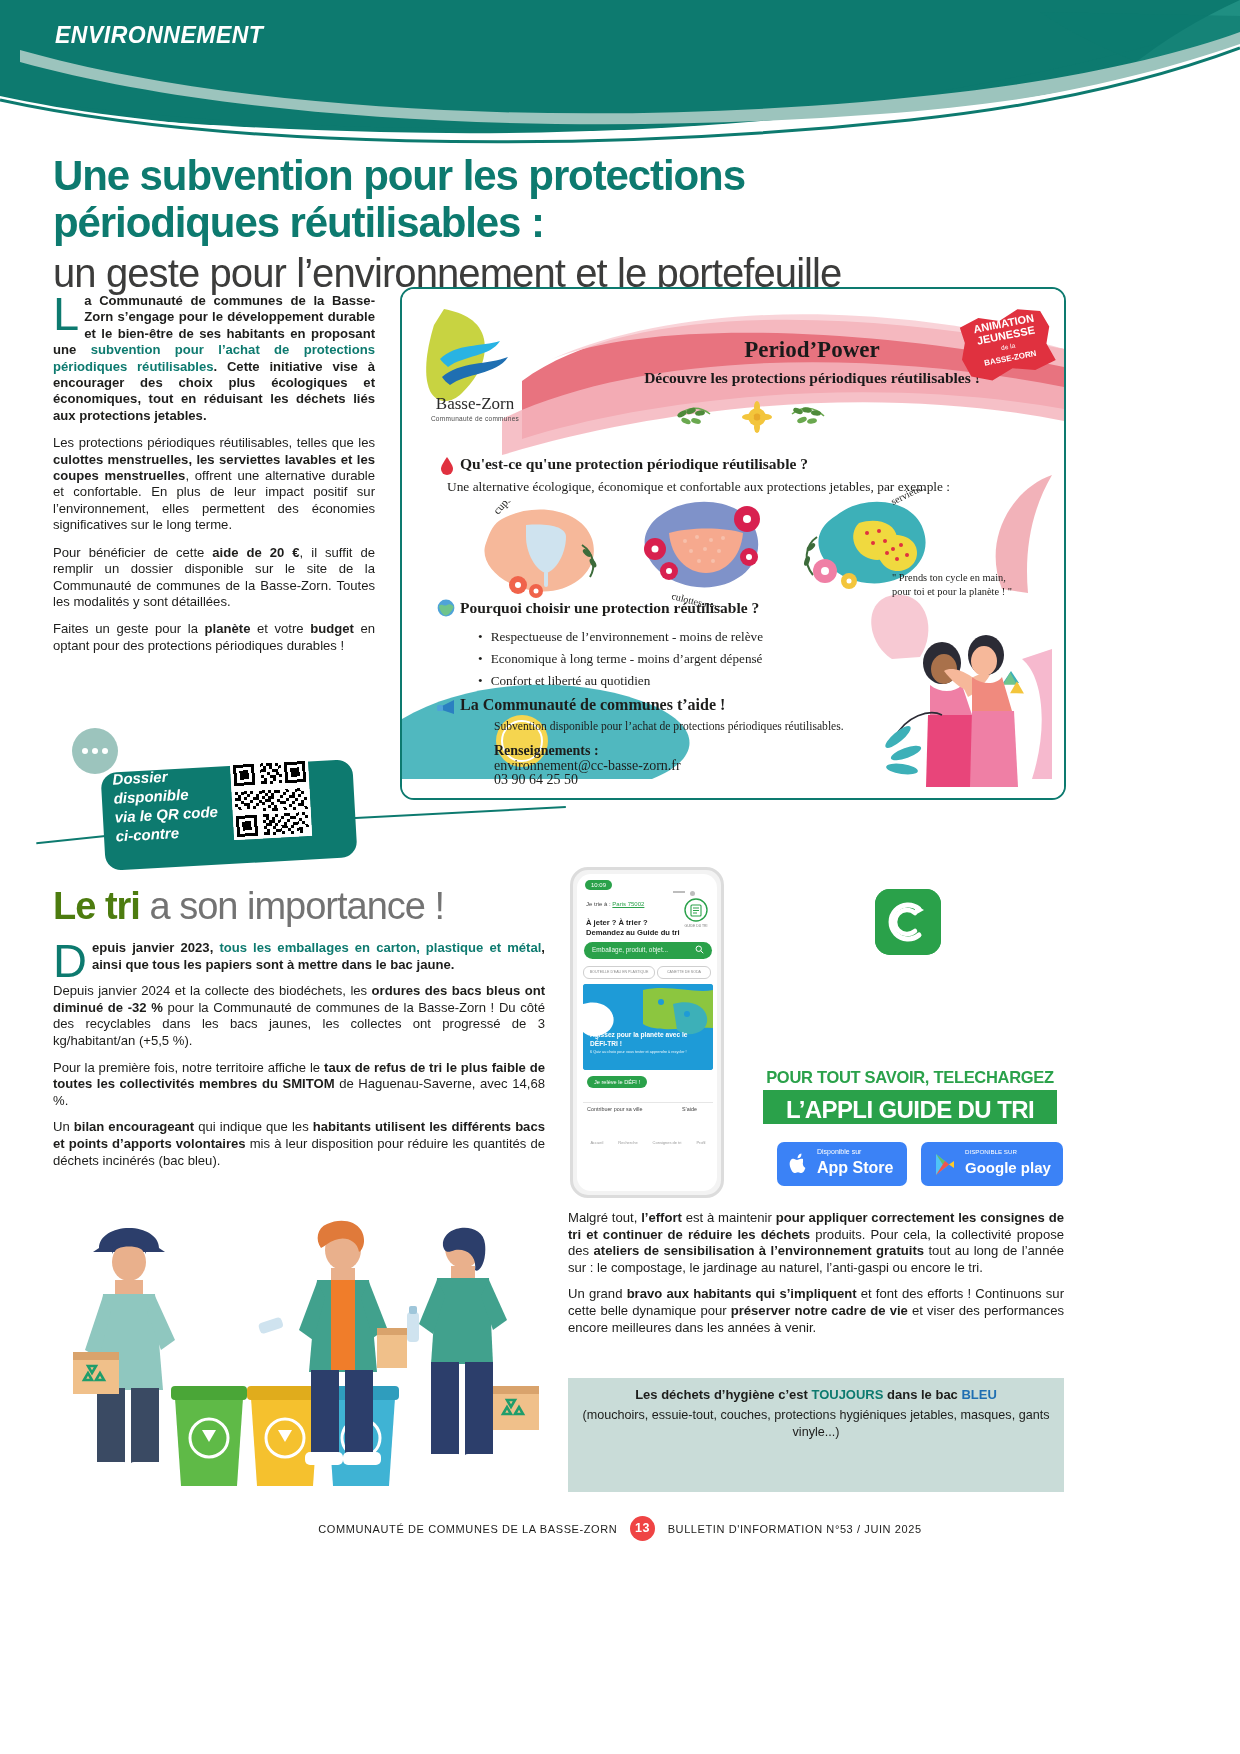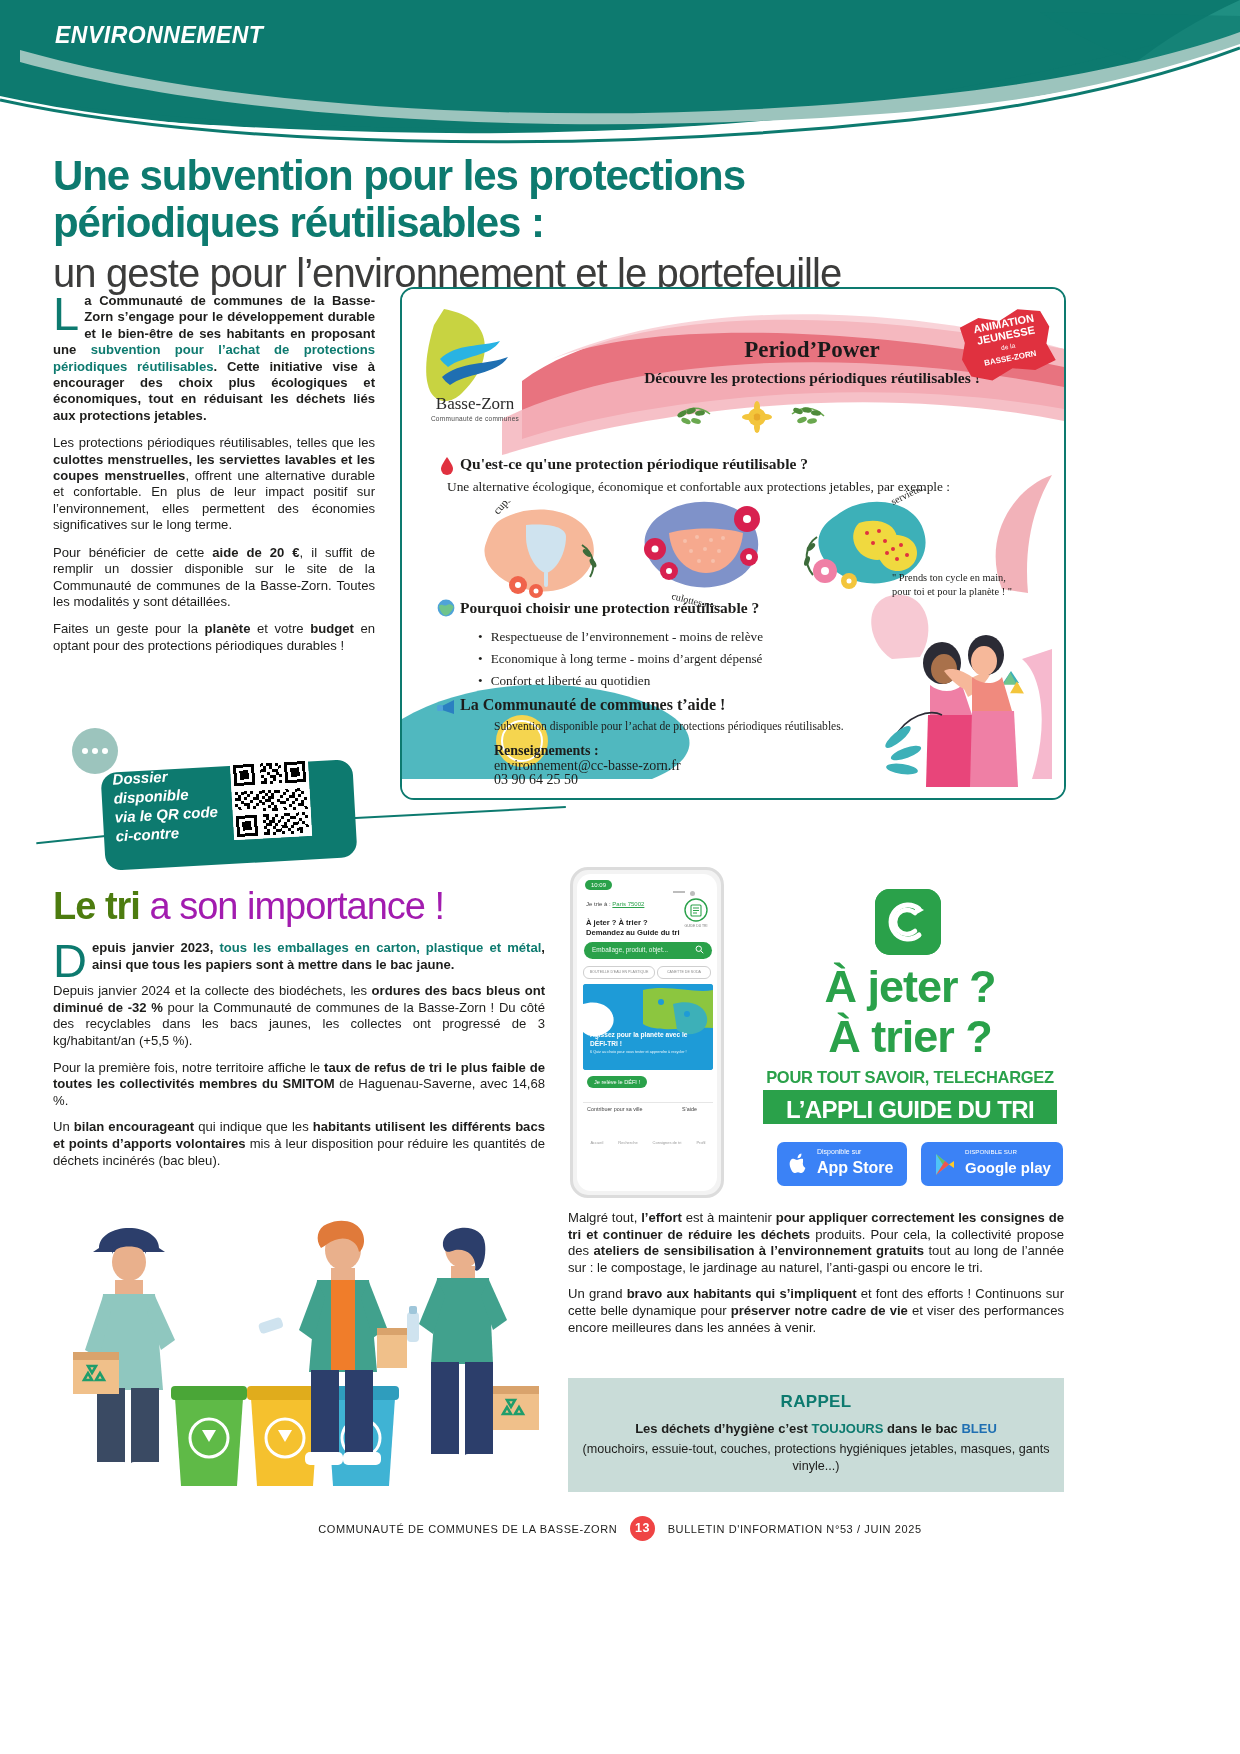--- a/index.html
+++ b/index.html
@@ -111,21 +111,21 @@
   .p-stamp-txt .sm{font-size:6.5px;font-weight:400;display:block;}
   .p-stamp-txt .bz{font-size:8px;display:block;}
   .icon-drop{position:absolute;left:38px;top:167px;}
   .icon-globe{position:absolute;left:35px;top:310px;}
   .icon-mega{position:absolute;left:34px;top:410px;}
   .illus{position:absolute;}
 
   
   .h2-row{position:absolute;left:53px;top:885px;}
   .h2-row .a{font-weight:700;font-size:38px;color:#4d7c0f;letter-spacing:-1px;}
-  .h2-row .b{font-weight:400;font-size:38px;color:#a21caf;letter-spacing:-1px;}
+  .h2-row .b{font-weight:400;font-size:38px;color:#737373;letter-spacing:-1px;}
 
   .col2{
     position:absolute;left:53px;top:940px;width:492px;
     font-size:13.1px;line-height:16.6px;text-align:justify;color:#1d1d1b;
   }
   .col2 p{margin:0 0 10px 0;}
 
   
   .phone{
     position:absolute;left:570px;top:867px;width:148px;height:325px;
@@ -654,24 +654,20 @@
 
   <div class="ad">
     <div class="ad-logo">
       <svg width="66" height="66" viewBox="0 0 66 66">
         <rect width="66" height="66" rx="15" fill="#2aa14a"></rect>
         <path d="M44,20 A17,17 0 1,0 44,46" fill="none" stroke="#fff" stroke-width="5" stroke-linecap="round"></path>
         <path d="M40,24 A12,12 0 1,0 40,42" fill="none" stroke="#fff" stroke-width="4.5" stroke-linecap="round"></path>
         <path d="M40,16 L49,21 L40,26 Z" fill="#fff"></path>
       </svg>
     </div>
-    <div class="ad-l1">
-      <div>À jeter ?</div>
-      <div>À trier ?</div>
-    </div>
     <div class="ad-l2">POUR TOUT SAVOIR, TELECHARGEZ</div>
     <div class="ad-strip">
       <span>L’APPLI GUIDE DU TRI</span>
     </div>
     <div class="badge apple">
       <svg style="position:absolute;left:12px;top:11px;" width="20" height="23" viewBox="0 0 20 23">
         <path d="M14,6 C11,5 9,7 8,7 C7,7 5,5 3,6 C0.6,7.4 0,11 1.5,15 C2.4,17.5 3.8,20 5.5,20 C6.8,20 7.3,19.2 9,19.2 C10.6,19.2 11,20 12.4,20 C14.2,20 15.6,17.4 16.4,15 C14,14 13.4,10.6 14,9 Z" fill="#fff"></path>
         <path d="M11.6,4 C12.6,2.8 12.4,1 12.4,0.6 C11.4,0.7 10.2,1.3 9.5,2.2 C8.9,3 8.5,4.2 8.6,5.2 C9.7,5.3 10.8,4.8 11.6,4 Z" fill="#fff"></path>
       </svg>
       <div class="top">Disponible sur</div>
@@ -692,21 +688,20 @@
   <div class="col3">
     <p>
       <span>Malgré tout, </span><b>l’effort</b><span> est à maintenir </span><b>pour appliquer correctement les consignes de tri et continuer de réduire les déchets</b><span> produits. Pour cela, la collectivité propose des </span><b>ateliers de sensibilisation à l’environnement gratuits</b><span> tout au long de l’année sur : le compostage, le jardinage au naturel, l’anti-gaspi ou encore le tri.</span>
     </p>
     <p>
       <span>Un grand </span><b>bravo aux habitants qui s’impliquent</b><span> et font des efforts ! Continuons sur cette belle dynamique pour </span><b>préserver notre cadre de vie</b><span> et viser des performances encore meilleures dans les années à venir.</span>
     </p>
   </div>
 
   <div class="rappel">
-    <div class="title">RAPPEL</div>
     <div class="l1">
       <span>Les déchets d’hygiène c’est </span><span class="tj">TOUJOURS</span><span> dans le bac </span><span class="bl">BLEU</span>
     </div>
     <div class="l2">(mouchoirs, essuie-tout, couches, protections hygiéniques jetables, masques, gants vinyle...)</div>
   </div>
 
   <svg class="bins" viewBox="0 0 490 300">
 
     <g>
       <path d="M44,48 C44,36 58,28 74,28 C90,28 104,36 104,48 L110,52 L38,52 Z" fill="#2c3e6b"></path>

